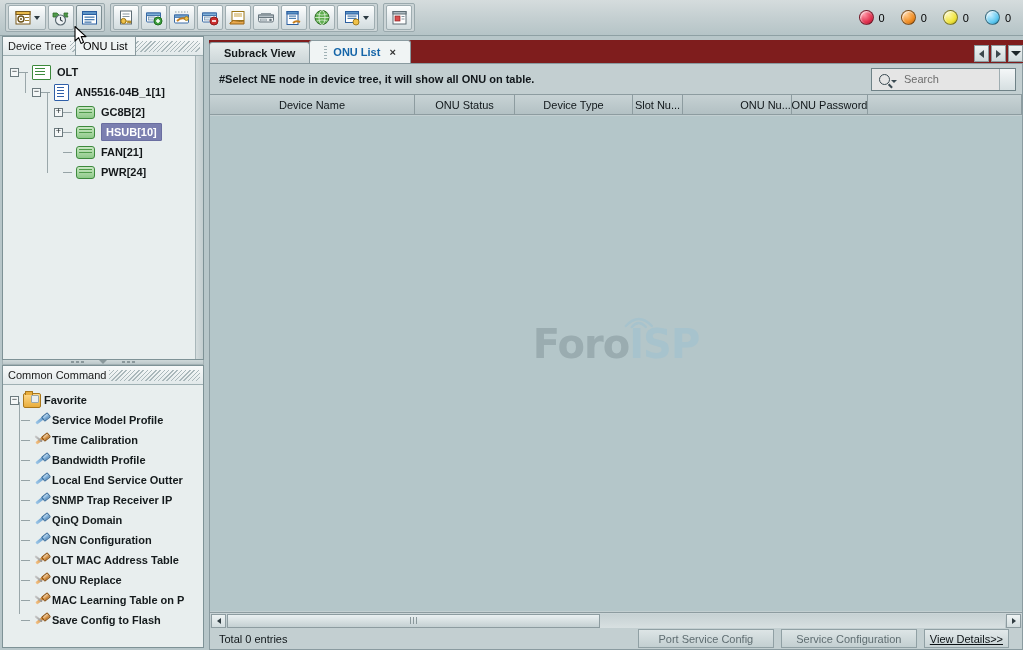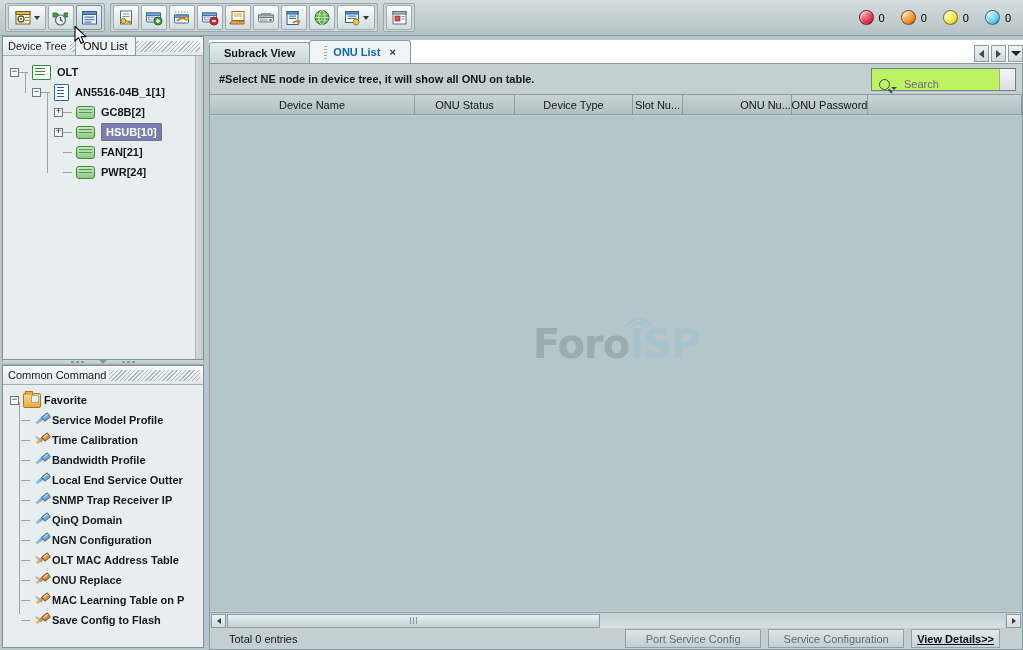--- a/index.html
+++ b/index.html
@@ -138,21 +138,21 @@
   .ic-tool.orange:before{background:linear-gradient(90deg,#f3c58c,#c4751f);}
   .ic-tool.orange:after{background:linear-gradient(180deg,#f6d3a4,#c4751f);border-color:#8c5112;}
   .ic-tool .sd{position:absolute;left:1px;top:2px;width:9px;height:2px;
     background:linear-gradient(90deg,#cfcfcf,#8e8e8e);transform:rotate(38deg);
     transform-origin:left center;border-radius:1px;}
 
   
   .main{position:absolute;left:209px;top:40px;width:814px;height:610px;}
   .tabbar{
     position:absolute;left:0;top:0;width:814px;height:23px;
-    background:#ffffff;display:flex;align-items:flex-end;
+    background:#7f1d1d;display:flex;align-items:flex-end;
   }
   .tab{
     height:21px;display:flex;align-items:center;padding:0 14px;
     border:1px solid #8a9ba0;border-bottom:none;
     border-radius:3px 3px 0 0;box-sizing:border-box;
     font-size:11px;font-weight:bold;color:#13181a;margin-right:-1px;
     background:linear-gradient(180deg,#e6ecec,#ccd6d8);
   }
   .tab.active{
     background:#f0f4f4;color:#1565a8;height:23px;
@@ -176,22 +176,22 @@
   .content{
     position:absolute;left:0;top:23px;width:814px;height:587px;
     border:1px solid #8a9ba0;box-sizing:border-box;background:#c3cfd1;
   }
   .hintbar{
     height:30px;display:flex;align-items:center;justify-content:space-between;
     padding:0 6px 0 9px;box-sizing:border-box;background:#c3cfd1;
   }
   .hint{font-size:11px;font-weight:bold;color:#10161a;}
   .searchbox{
-    width:145px;height:23px;border:1px solid #6f8287;background:#bef264;
-    display:flex;align-items:flex-end;box-sizing:border-box;position:relative;
+    width:145px;height:23px;border:1px solid #6f8287;background:#e5e5e5;
+    display:flex;align-items:center;box-sizing:border-box;position:relative;
   }
   .mag{width:9px;height:9px;border:1.6px solid #3a4a52;border-radius:50%;margin-left:7px;position:relative;flex:none;}
   .mag:after{content:"";position:absolute;right:-4px;bottom:-3px;width:5px;height:1.6px;
     background:#3a4a52;transform:rotate(45deg);}
   .mcaret{width:0;height:0;border-left:3px solid transparent;border-right:3px solid transparent;
     border-top:3.5px solid #3a4a52;margin-left:1px;margin-top:4px;}
   .sph{margin-left:7px;font-size:11px;color:#6d6d6d;}
   .sbtn{position:absolute;right:0;top:0;width:15px;height:21px;
     background:linear-gradient(180deg,#f4f7f8,#d6dfe1);border-left:1px solid #9fadb1;}
 
@@ -229,34 +229,34 @@
     position:absolute;left:0;top:0;width:48%;height:14px;
     background:linear-gradient(180deg,#eaf0f1,#c4d0d2);
     border:1px solid #8d9ca0;box-sizing:border-box;
     display:flex;align-items:center;justify-content:center;
   }
   .hs-grip{width:1px;height:7px;background:#8a989b;margin:0 1px;}
   .tri-sm-l{width:0;height:0;border-top:3.5px solid transparent;border-bottom:3.5px solid transparent;border-right:4px solid #2f3b40;}
   .tri-sm-r{width:0;height:0;border-top:3.5px solid transparent;border-bottom:3.5px solid transparent;border-left:4px solid #2f3b40;}
 
   .statusbar{
-    position:absolute;left:10px;right:0;bottom:0;height:21px;
-    background:#c3cfd1;display:flex;align-items:center;padding:0 22px 0 9px;box-sizing:border-box;
+    position:absolute;left:0;right:0;bottom:0;height:21px;
+    background:#c3cfd1;display:flex;align-items:center;padding:0 13px 0 9px;box-sizing:border-box;
   }
   .total{font-size:11px;color:#11171a;}
   .btns{margin-left:auto;display:flex;align-items:center;}
   .abtn{
     height:19px;min-width:136px;padding:0 10px;margin-left:7px;
     border:1px solid #90a0a4;box-sizing:border-box;
     background:linear-gradient(180deg,#dde5e6,#c3cfd1);
     display:flex;align-items:center;justify-content:center;
     font-size:11px;color:#5f6d71;
   }
   .abtn.enabled{color:#0b1114;min-width:auto;padding:0 5px;
-    background:linear-gradient(180deg,#e2e9ea,#c8d3d5);font-weight:bold;}
+    background:linear-gradient(180deg,#e2e9ea,#c8d3d5);}
   .abtn.enabled span{text-decoration:underline;}
 
   
   .cursor{position:absolute;left:74px;top:26px;width:14px;height:20px;z-index:60;pointer-events:none;}
 </style>
 </head>
 <body>
 
 <div class="app">
 

